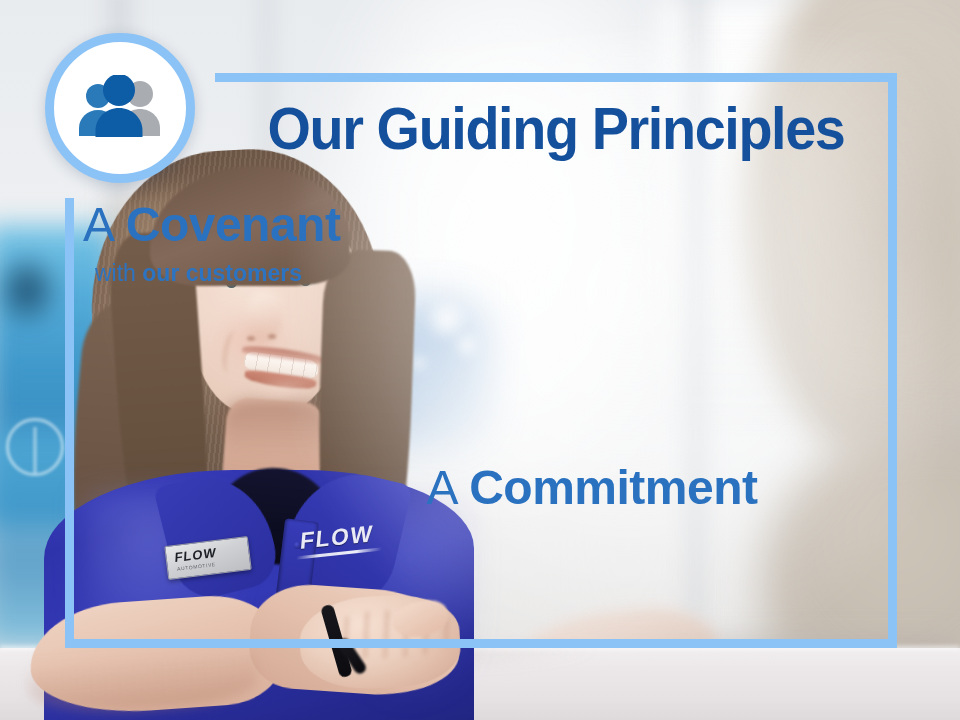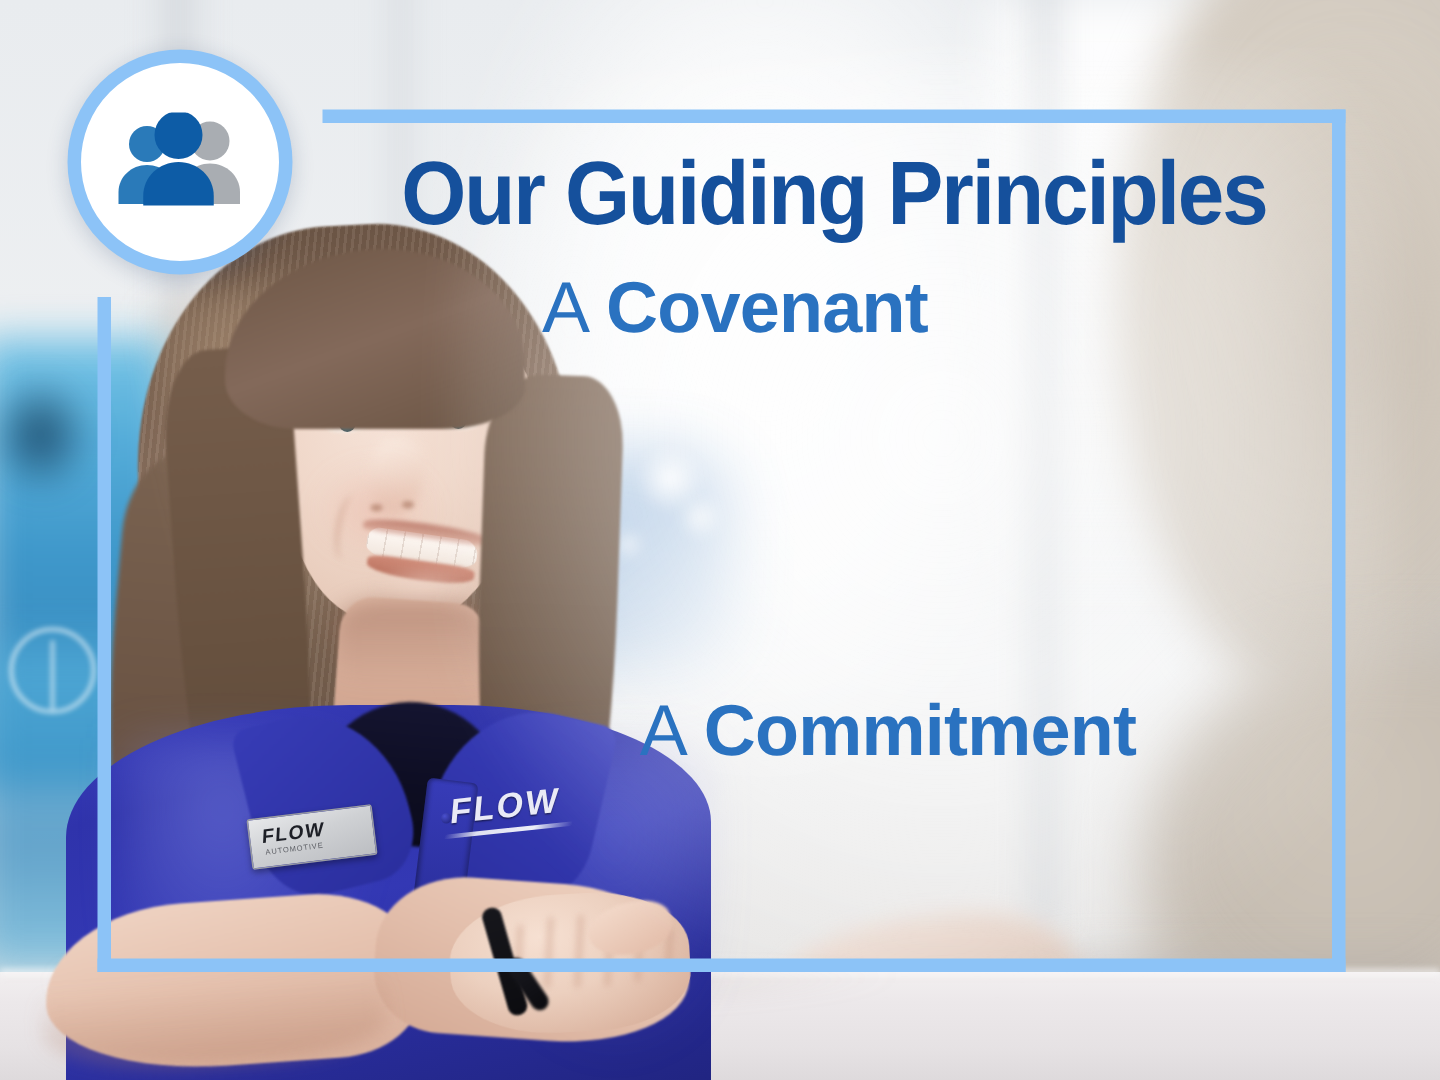--- a/index.html
+++ b/index.html
@@ -547,21 +547,21 @@
   .p-sub {
     font-family:"Liberation Sans", sans-serif;
     font-size:23px;
     line-height:29px;
     color:#2c74c2;
     font-weight:normal;
   }
   .p-sub b { font-weight:bold; }
 
   
-  #p-covenant   { left:0;   top:106px; text-align:center; }
+  #p-covenant   { left:0;   top:125px; text-align:left; }
   #p-covenant .p-head { padding-left:18px; }
   #p-covenant .p-sub  { padding-left:30px; margin-top:7px; }
 
   #p-community  { left:0;   top:229px; text-align:center; }
   #p-community .p-head { padding-left:110px; }
   #p-community .p-sub  { padding-left:136px; margin-top:7px; }
 
   #p-commitment { left:0;   top:388px; text-align:center; }
   #p-commitment .p-head { padding-left:222px; }
   #p-commitment .p-sub  { padding-left:242px; margin-top:7px; }
@@ -700,20 +700,21 @@
 
   <div class="content">
 
     <div class="title">Our Guiding Principles</div>
 
     <div class="principle" id="p-covenant">
       <div class="p-head">
         <span class="art">A</span>
         <span class="word">Covenant</span>
       </div>
+      <div class="p-sub"><span>with </span><b>our customers</b></div>
     </div>
 
     <div class="principle" id="p-community">
     </div>
 
     <div class="principle" id="p-commitment">
       <div class="p-head">
         <span class="art">A</span>
         <span class="word">Commitment</span>
       </div>

